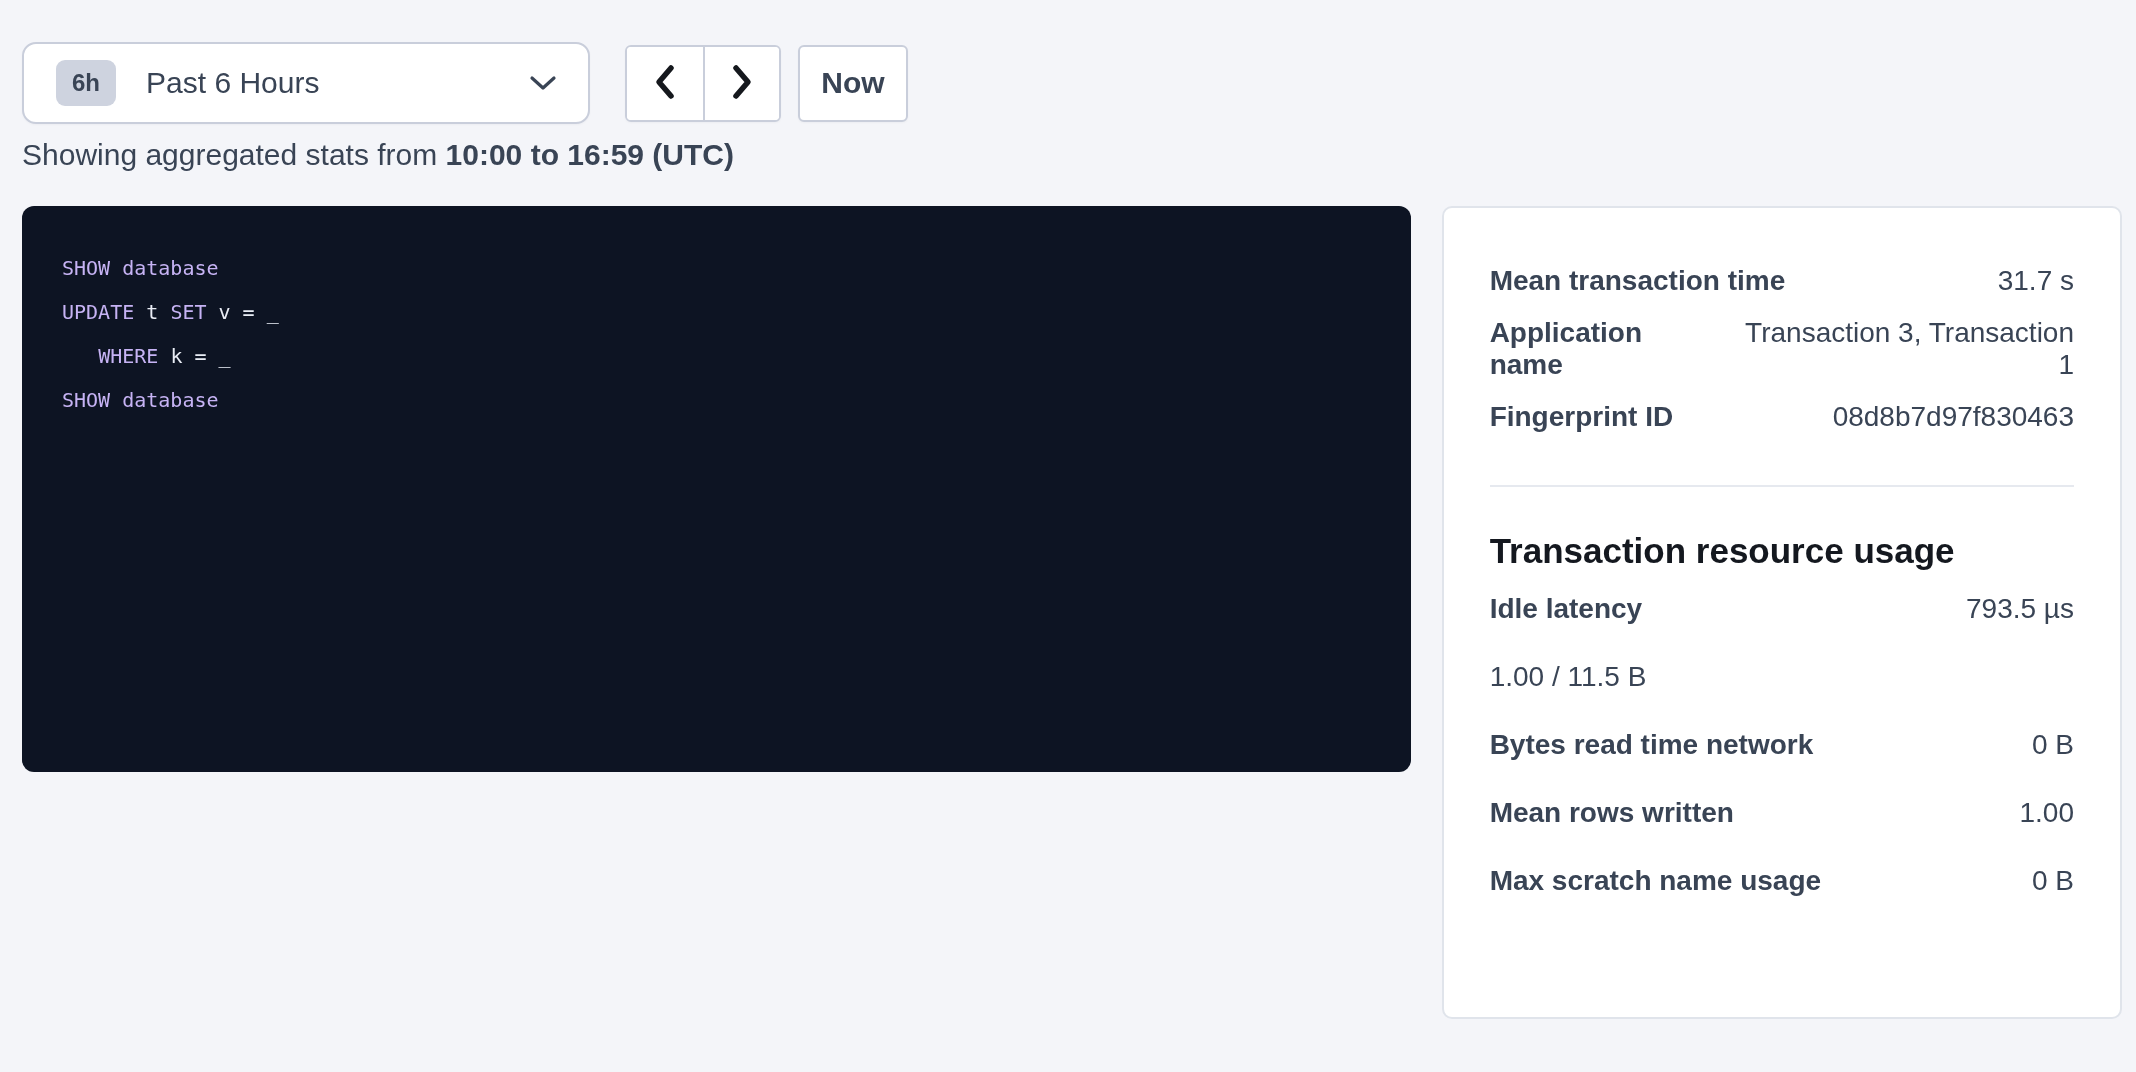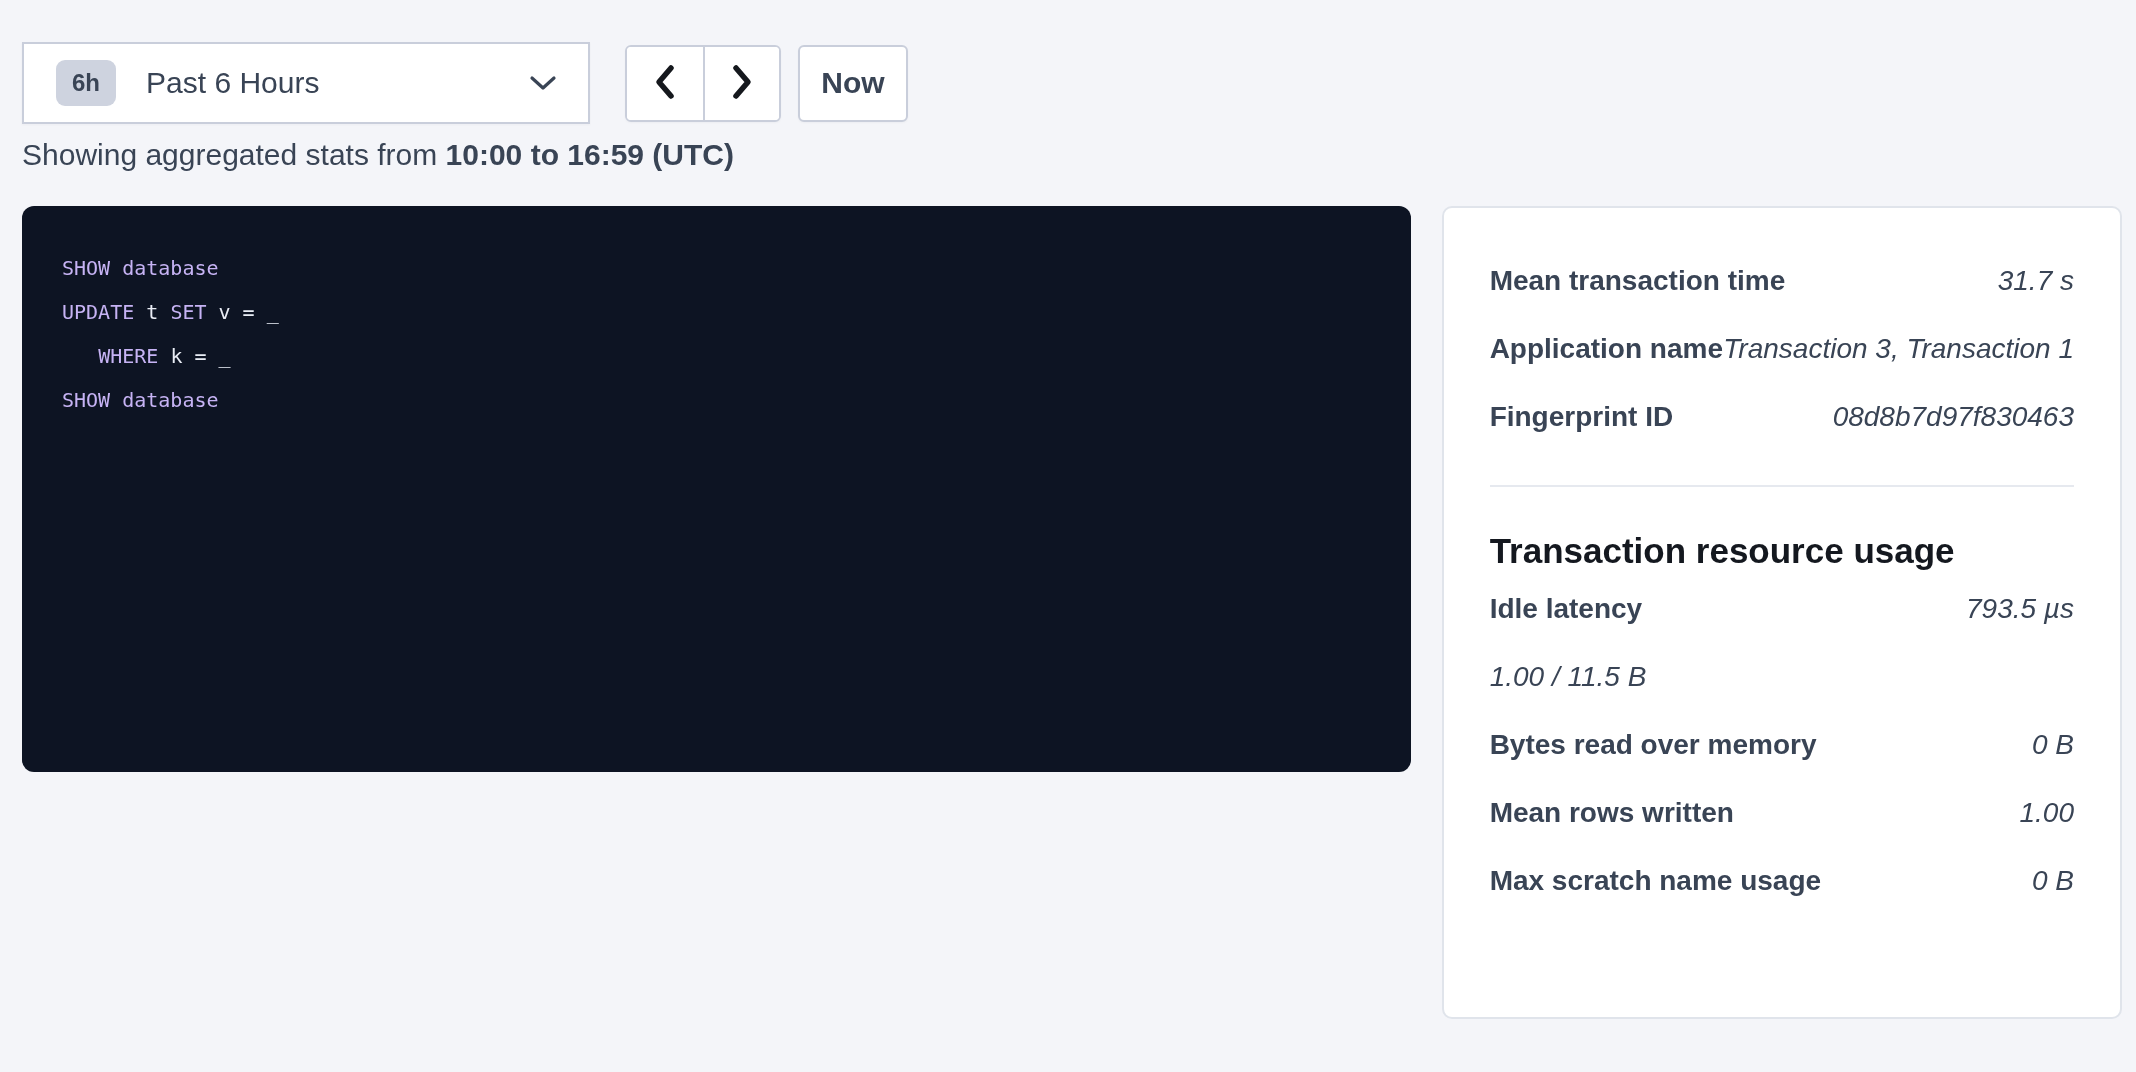--- a/index.html
+++ b/index.html
@@ -15,21 +15,21 @@
   
   .page-title {
     font-size: 36px; font-weight: 700; color: var(--slate, #394455);
     letter-spacing: 0.2px; margin-top: 4px;
   }
 
   
   .toolbar { display: flex; align-items: center; margin-top: 26px; height: 82px; }
   .dropdown {
     width: 568px; height: 82px; background: #fff;
-    border: 2px solid var(--ctrl-border, #c9cedb); border-radius: 0;
+    border: 2px solid var(--ctrl-border, #c9cedb); border-radius: 14px;
     display: flex; align-items: center; padding: 0 30px 0 32px;
     cursor: pointer; box-shadow: 0 1px 2px rgba(40,50,70,0.04);
   }
   .badge {
     background: var(--badge-bg, #ced3df); color: var(--slate, #394455);
     font-weight: 700; font-size: 24px; line-height: 1;
     padding: 11px 16px; border-radius: 9px;
   }
   .dropdown-label { margin-left: 30px; font-size: 30px; }
   .dropdown .chev { margin-left: auto; display: flex; align-items: center; }
@@ -71,21 +71,21 @@
   .details-card {
     margin-left: 31px; width: 681px; min-height: 813px;
     background: #fff; border: 2px solid var(--card-border, #e0e4eb);
     border-radius: 10px; padding: 39px 46px 37px;
   }
   .stat-row {
     height: 68px; display: flex; align-items: center;
     justify-content: space-between; font-size: 28px; color: var(--slate, #394455);
   }
   .stat-label { font-weight: 700; }
-  .stat-value { font-weight: 400; text-align: right; font-style: italic; }
+  .stat-value { font-weight: 400; text-align: right; }
   .section-divider { border: none; border-top: 2px solid var(--divider, #e6e9ef); margin-top: 34px; }
   .resource-heading {
     margin-top: 40px; height: 48px; display: flex; align-items: center;
     font-size: 35px; font-weight: 700; color: var(--heading, #14181f);
   }
 </style>
 </head>
 <body>
 
 <div class="page">
@@ -151,21 +151,21 @@
   <div class="stat-row">
     <span class="stat-label">Idle latency</span>
     <span class="stat-value">793.5 µs</span>
   </div>
 
   <div class="stat-row">
     <span class="stat-value">1.00 / 11.5 B</span>
   </div>
 
   <div class="stat-row">
-    <span class="stat-label">Bytes read over memory</span>
+    <span class="stat-label">Bytes read time network</span>
     <span class="stat-value">0 B</span>
   </div>
 
   <div class="stat-row">
     <span class="stat-label">Mean rows written</span>
     <span class="stat-value">1.00</span>
   </div>
 
 
   <div class="stat-row">

